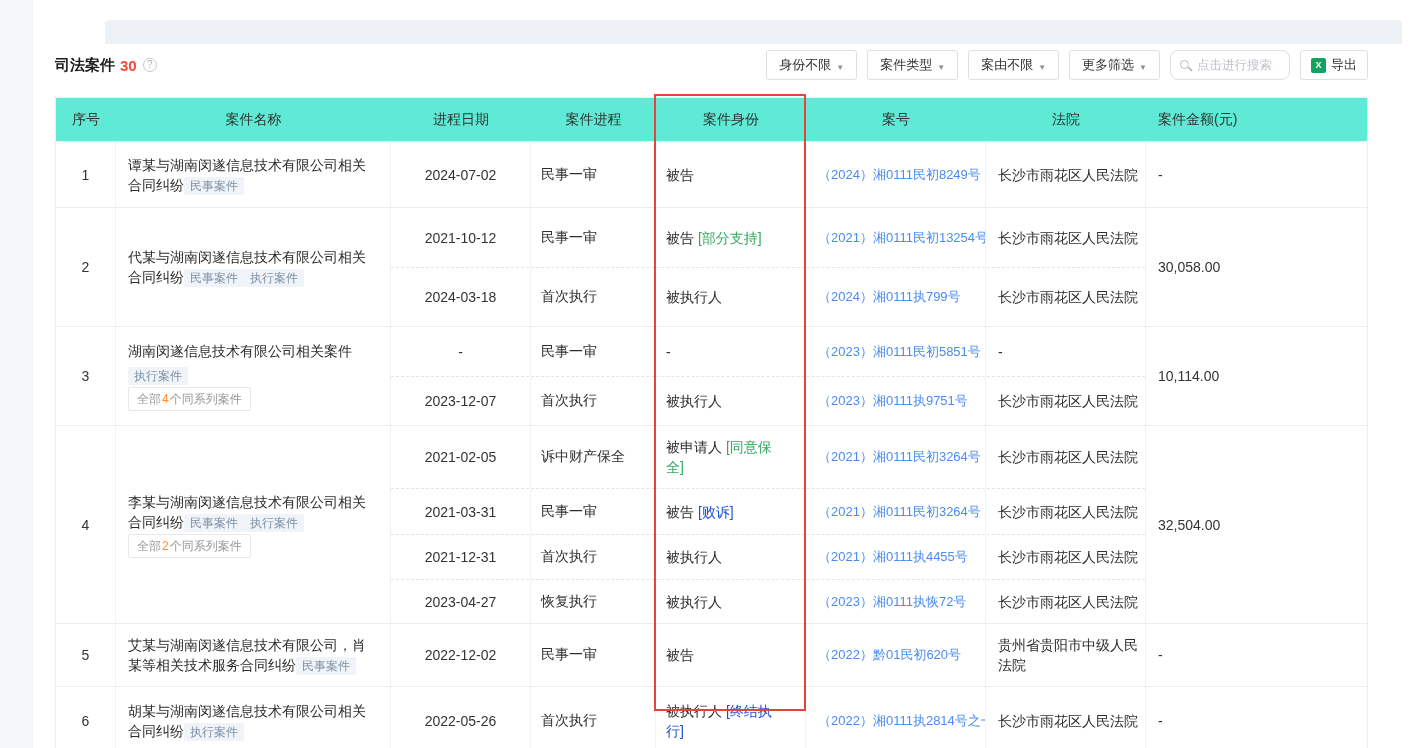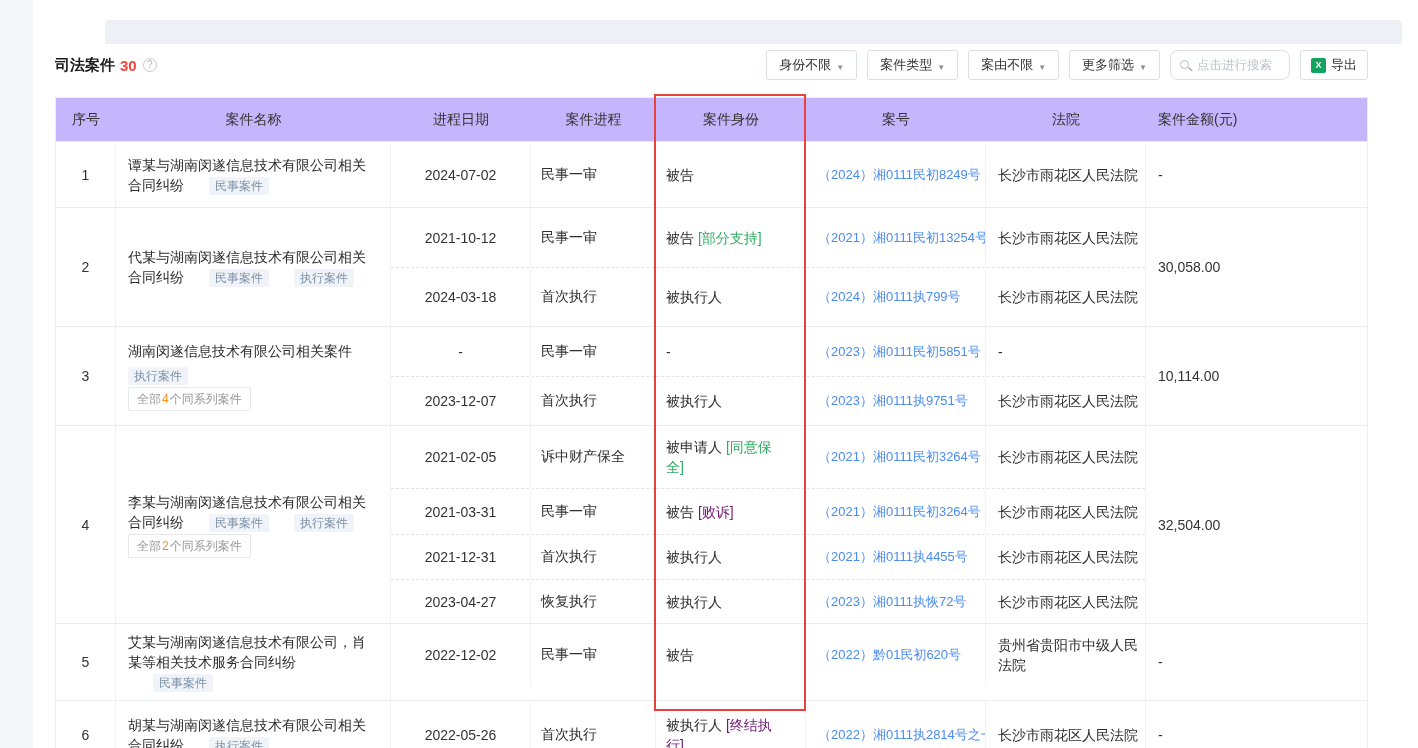--- a/index.html
+++ b/index.html
@@ -23,44 +23,44 @@
   .sicon { position:relative; width:13px; height:13px; flex:none; margin-right:5px; }
   .sicon::before { content:''; position:absolute; left:1px; top:1px; width:7px; height:7px; border:1.5px solid #b5bac1; border-radius:50%; }
   .sicon::after { content:''; position:absolute; left:9px; top:9.5px; width:4.5px; height:1.5px; background:#b5bac1; transform:rotate(45deg); }
   .search input { border:none; outline:none; width:86px; font-size:12.5px; color:#333; background:transparent; font-family:inherit; }
   .search input::placeholder { color:#bfc3ca; }
   .export { height:30px; padding:0 10px; background:#fff; border:1px solid #dcdfe3; border-radius:3px; font-size:13px; color:#333; display:flex; align-items:center; gap:5px; cursor:pointer; font-family:inherit; }
   .xlicon { width:15px; height:15px; background:#14a35e; border-radius:2px; color:#fff; font-size:9px; font-weight:bold; line-height:15px; text-align:center; }
 
   
   .table { position:absolute; left:55px; top:97px; width:1313px; border:1px solid #ecedef; border-bottom:none; font-size:14px; color:#2e2e2e; }
-  .thead { height:43px; background:#c4b5fd; display:grid; grid-template-columns:60px 275px 140px 125px 150px 180px 160px 223px; align-items:center; color:#333; }
+  .thead { height:43px; background:#5eead4; display:grid; grid-template-columns:60px 275px 140px 125px 150px 180px 160px 223px; align-items:center; color:#333; }
   .thead .th { text-align:center; }
   .thead .th.amount { text-align:left; padding-left:12px; }
   .group { display:flex; border-top:1px solid #ecedef; }
   .cell-seq { width:60px; flex:none; display:flex; align-items:center; justify-content:center; border-right:1px solid #f0f2f4; color:#333; }
   .cell-name { width:275px; flex:none; border-right:1px solid #f0f2f4; display:flex; flex-direction:column; justify-content:center; padding:8px 14px 8px 12px; line-height:20px; color:#2b2b2b; }
-  .tag { display:inline-block; background:#f0f3f7; color:#7d92a9; font-size:12px; line-height:18px; padding:0 6px; border-radius:2px; margin-left:25px; white-space:nowrap; }
+  .tag { display:inline-block; background:#f0f3f7; color:#7d92a9; font-size:12px; line-height:18px; padding:0 6px; border-radius:2px; margin-left:0; white-space:nowrap; }
   .tag-line { margin-top:4px; }
   .tag-line .tag { margin-left:0; margin-right:8px; }
   .series-wrap { margin-top:2px; }
   .series { display:inline-block; border:1px solid #e7e8ea; border-radius:2px; padding:1px 8px; font-size:12px; color:#999; cursor:pointer; }
   .series .num { color:#ff8f1f; margin:0 1px; }
   .mid { width:755px; flex:none; display:flex; flex-direction:column; border-right:1px solid #f0f2f4; }
   .subrow { display:grid; grid-template-columns:140px 125px 150px 180px 160px; align-items:stretch; }
   .subrow + .subrow { border-top:1px dashed #e2e4e7; }
   .sc { display:flex; align-items:center; border-right:1px solid #f0f2f4; }
   .c-date { justify-content:center; color:#333; }
   .c-stage { padding-left:10px; }
   .c-identity { padding:2px 25px 2px 10px; line-height:20px; }
   .c-caseno { padding-left:12px; font-size:13px; white-space:nowrap; overflow:hidden; }
   .c-caseno span { color:#4a8cf0; cursor:pointer; }
   .c-court { padding:2px 6px 2px 12px; line-height:20px; border-right:none; }
   .status-green { color:#2fab61;margin-top:36px; }
-  .status-red { color:#701a75; }
+  .status-red { color:#1d4ed8; }
   .cell-amount { width:223px; flex:none; display:flex; align-items:center; padding-left:12px; color:#333; }
 
   .redbox { position:absolute; left:654px; top:94px; width:152px; height:617px; border:2px solid #e8423c; z-index:5; pointer-events:none; }
 </style>
 </head>
 <body>
 
 <div class="canvas">
   <div class="gutter"></div>
   <div class="top-band"></div>

